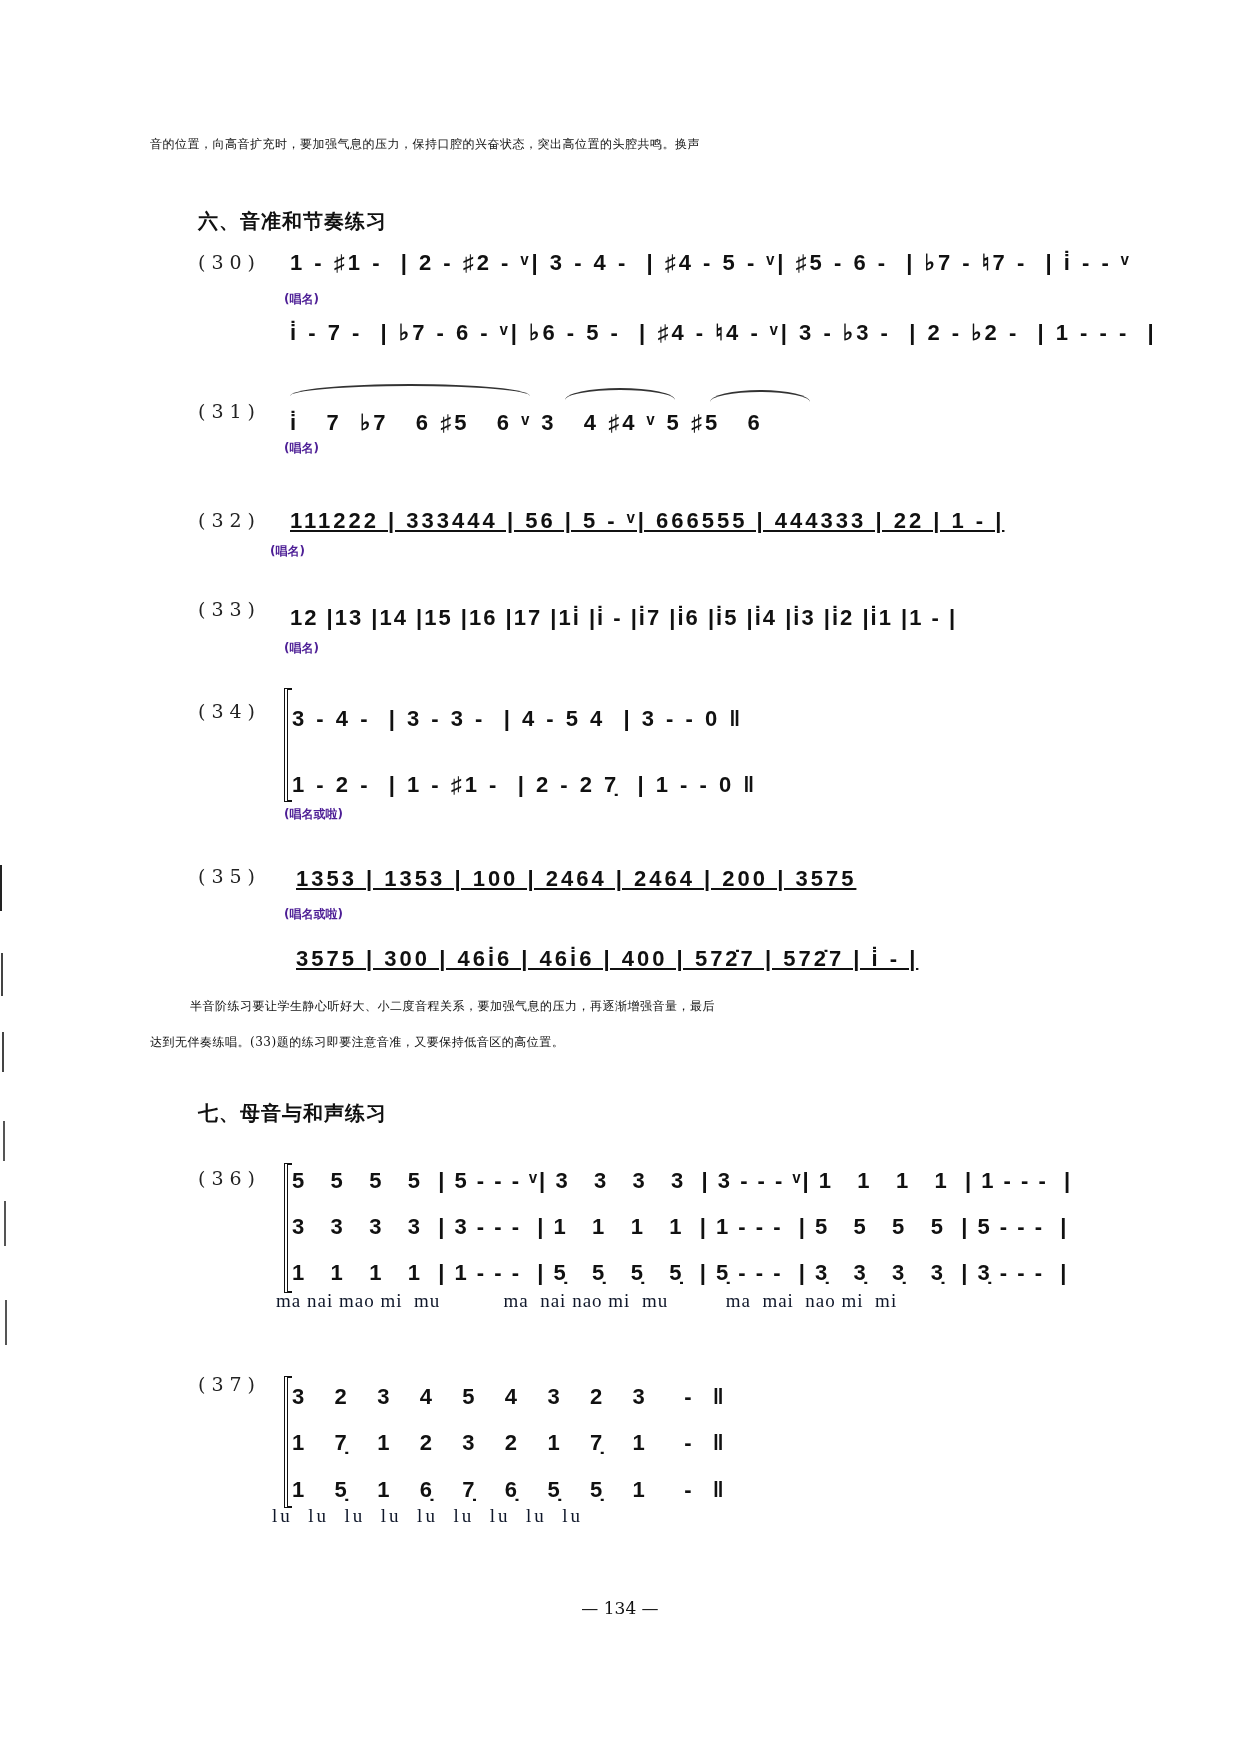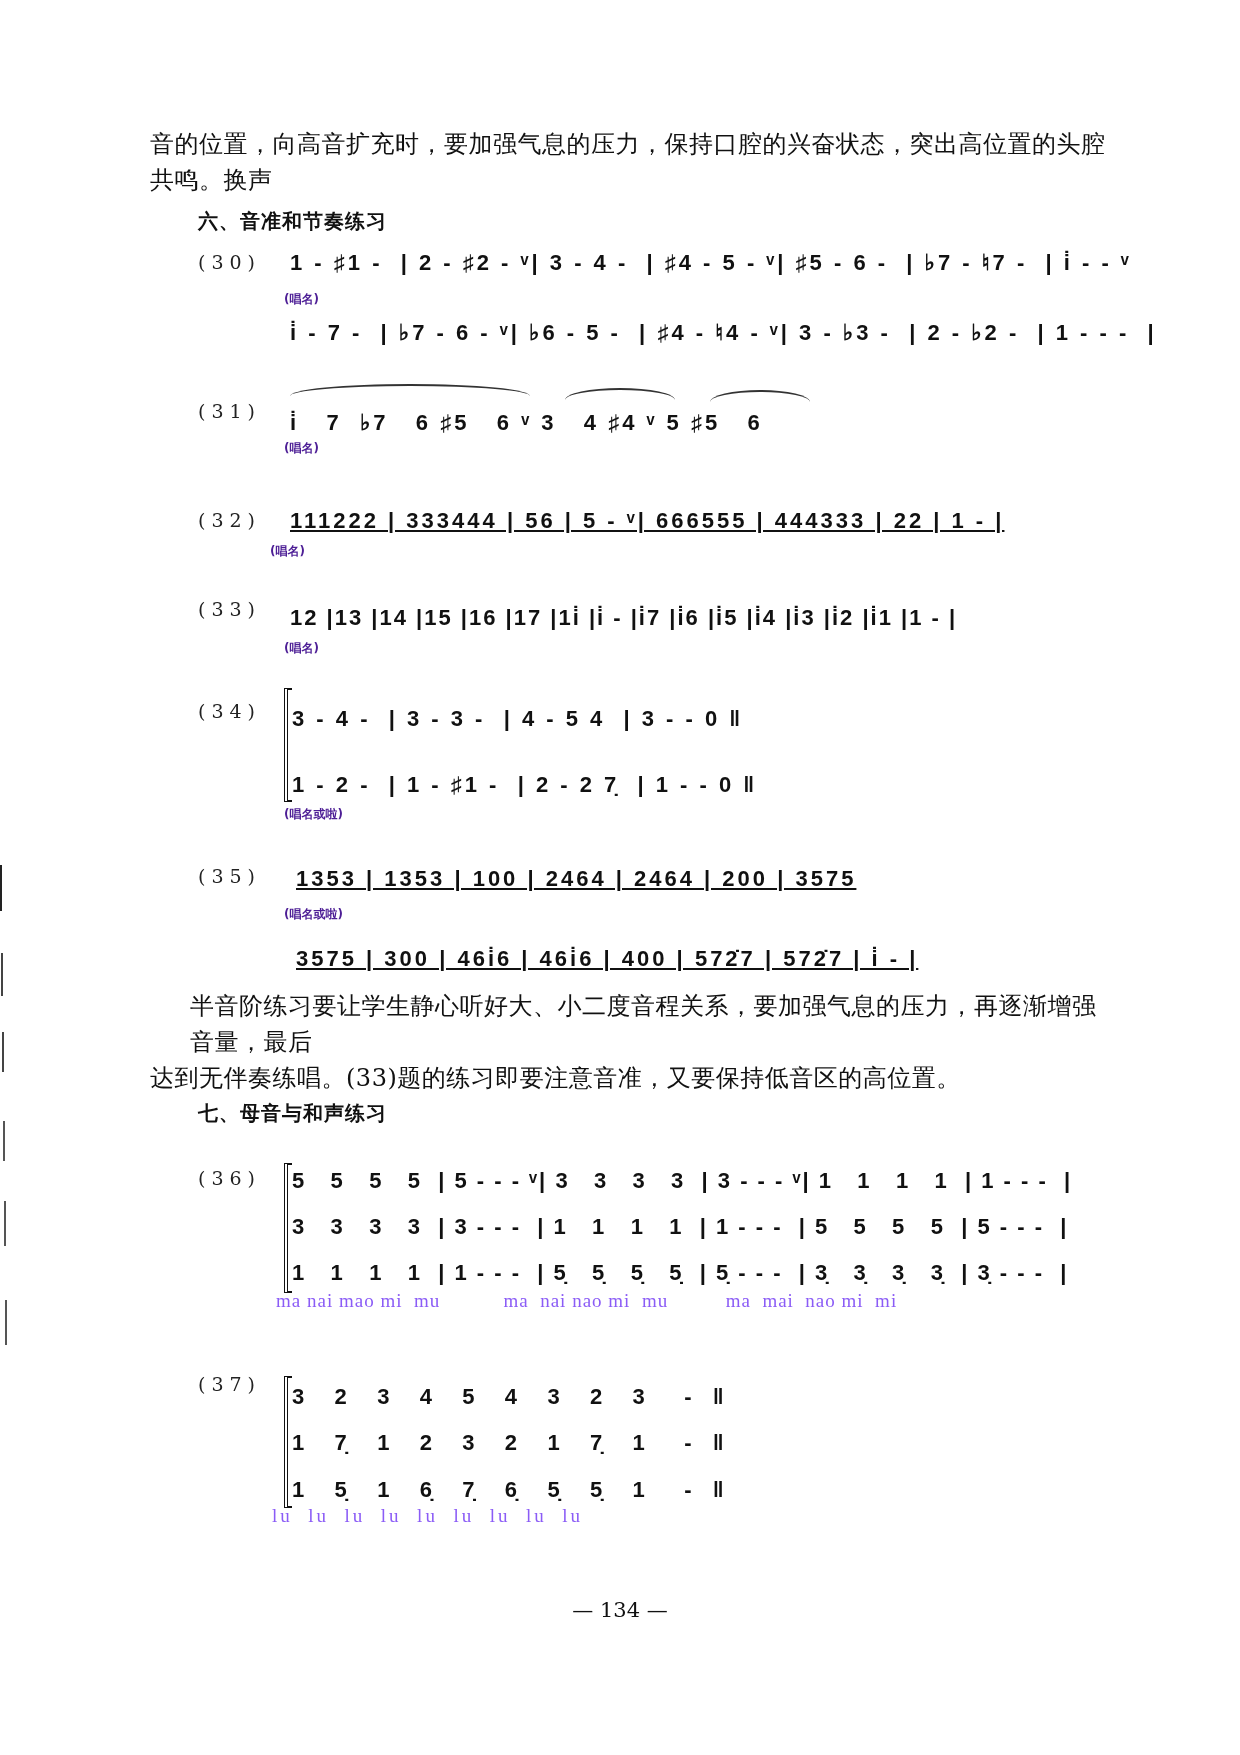--- a/index.html
+++ b/index.html
@@ -2,48 +2,48 @@
 <html><head>
 <meta charset="utf-8">
 <style>
   html, body { margin: 0; padding: 0; }
   body {
     width: 1240px; height: 1755px; background: #ffffff; position: relative; overflow: hidden;
     color: #111; font-family: "DejaVu Sans", sans-serif;
   }
   .para {
     position: absolute; left: 150px; width: 960px;
-    font-family: "DejaVu Serif", serif; font-size: 24px; line-height: 36px; letter-spacing: 0.5px;
+    font-family: "DejaVu Serif", serif; font-size: 12px; line-height: 36px; letter-spacing: 0.5px;
   }
   .heading {
     position: absolute; left: 198px;
     font-family: "DejaVu Sans", sans-serif; font-weight: bold; font-size: 20px; letter-spacing: 1px;
   }
   .exlabel {
     position: absolute; left: 198px;
     font-family: "DejaVu Serif", serif; font-size: 19px; letter-spacing: 6px; color: #222;
   }
   .mode {
     position: absolute; font-size: 12px; font-weight: bold; color: #4c1d95;
     font-family: "DejaVu Sans", sans-serif;
   }
   .line {
     position: absolute; white-space: pre;
     font-family: "Liberation Sans", sans-serif; font-weight: bold; font-size: 22px; letter-spacing: 3px; color: #111;
   }
   .lyrics {
     position: absolute; white-space: pre;
-    font-family: "Liberation Serif", serif; font-size: 19px; letter-spacing: 1px; color: #8b5cf6;
+    font-family: "Liberation Serif", serif; font-size: 19px; letter-spacing: 1px; color: #0f172a;
   }
   .brace {
     position: absolute; border-left: 4px double #111; border-top: 2px solid #111; border-bottom: 2px solid #111; width: 4px;
   }
   .pagenum {
     position: absolute; left: 0; width: 1240px; top: 1598px; text-align: center;
-    font-family: "DejaVu Serif", serif; font-size: 21px;
+    font-family: "DejaVu Serif", serif; font-size: 17px;
   }
   .scan-mark { position: absolute; width: 2px; background: #222; }
   .arc {
     position: absolute; border-top: 2px solid #333; border-radius: 50% 50% 0 0 / 100% 100% 0 0; height: 10px;
   }
 </style>
 </head>
 <body>
 
 <div class="scan-mark" style="left:0;top:865px;height:46px;"></div>

